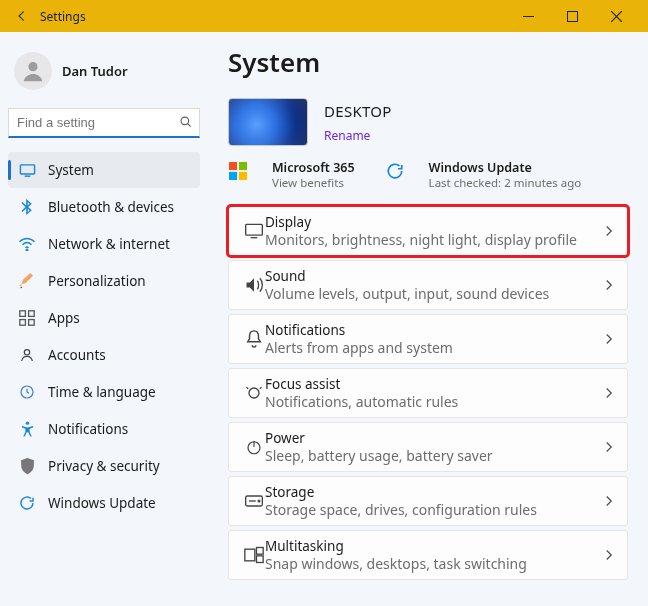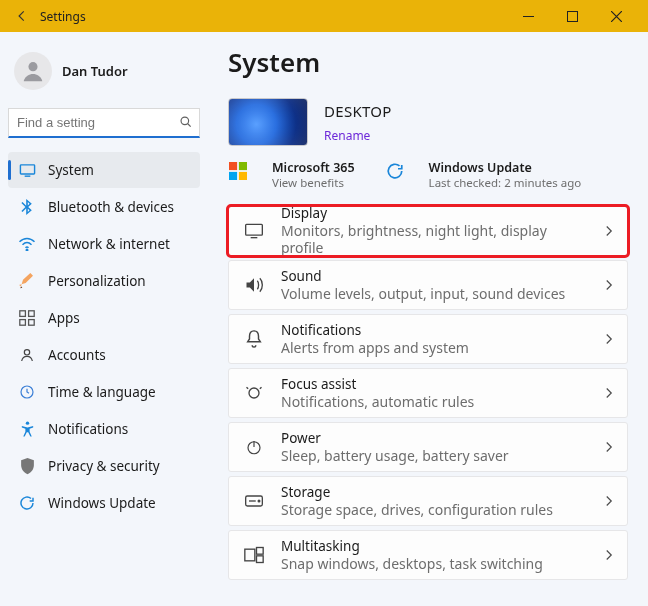--- a/index.html
+++ b/index.html
@@ -45,21 +45,21 @@
   .quick { display: flex; gap: 9px; align-items: flex-start; }
   .quick .qicon { width: 20px; height: 20px; display:flex; align-items:center; justify-content:center; margin-top:1px; }
   .quick .qtext { display:flex; flex-direction:column; line-height:1.25;margin-left:15px; }
   .quick .qtitle { font-size: 12.5px; font-weight: 600; color:#1b1b1b; }
   .quick .qsub { font-size: 11.5px; color:#5a6aa0; }
   .quick .qsub.gray { color:#6d6d6d; }
   .onedrive-dot { position:relative; }
   .onedrive-dot::after { content:"•"; position:absolute; left:-8px; top:-1px; color:#1658b8; }
 
   .cards { display: flex; flex-direction: column; gap: 4px; }
-  .card { display: flex; align-items: center; gap: 16px; height: 50px; padding: 0 14px; border: 1px solid #e6e6e8; background: #fdfdfd; border-radius: 3px; cursor: pointer; }
+  .card { display: flex; align-items: center; height: 50px; padding: 0 14px; border: 1px solid #e6e6e8; background: #fdfdfd; border-radius: 3px; cursor: pointer; }
   .card.highlight { outline: 3px solid #ec1c24; outline-offset: -1px; }
   .card .cicon { width: 22px; height: 22px; display:flex; align-items:center; justify-content:center; color:#3b3b3b; }
   .card .ctext { display:flex; flex-direction:column; line-height:1.25; flex:1; }
   .card .ctitle { font-size: 13.5px; font-weight: 400; color:#1b1b1b; }
   .card .csub { font-size: 14px; color:#6d6d6d; }
   .card .chev { color:#4b4b4b; }
 
 </style>
 </head>
 <body>

